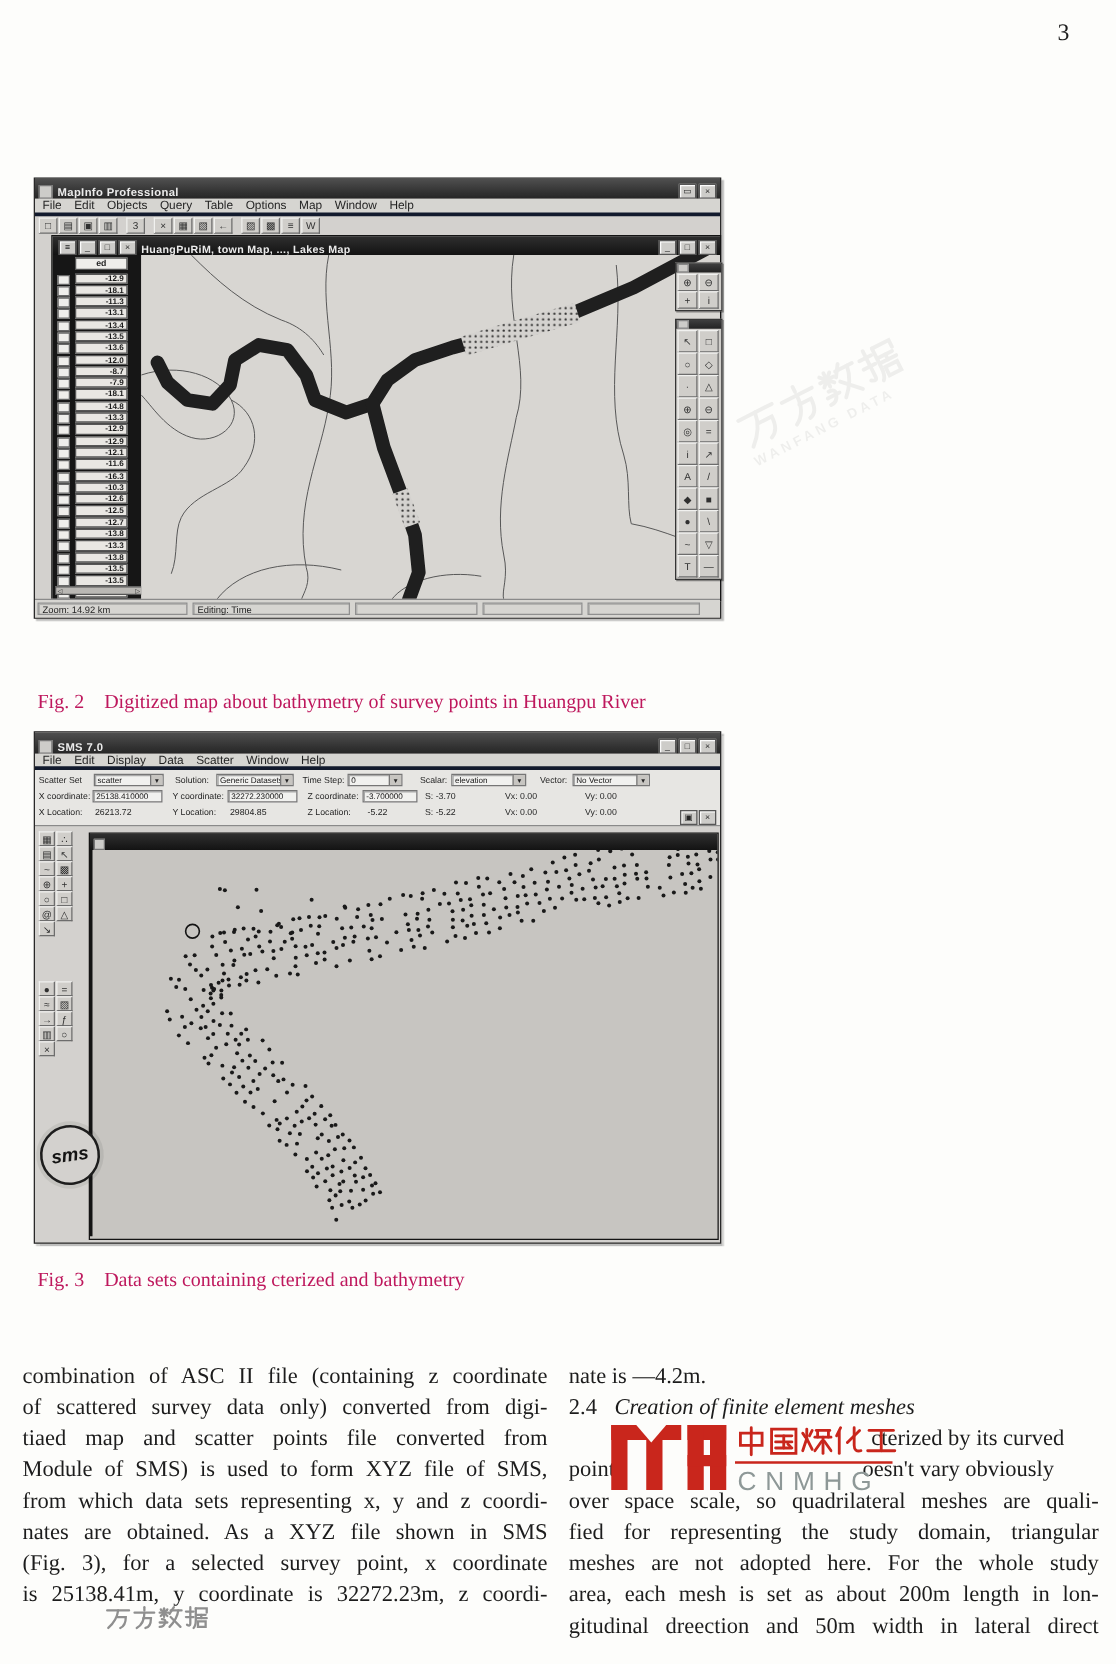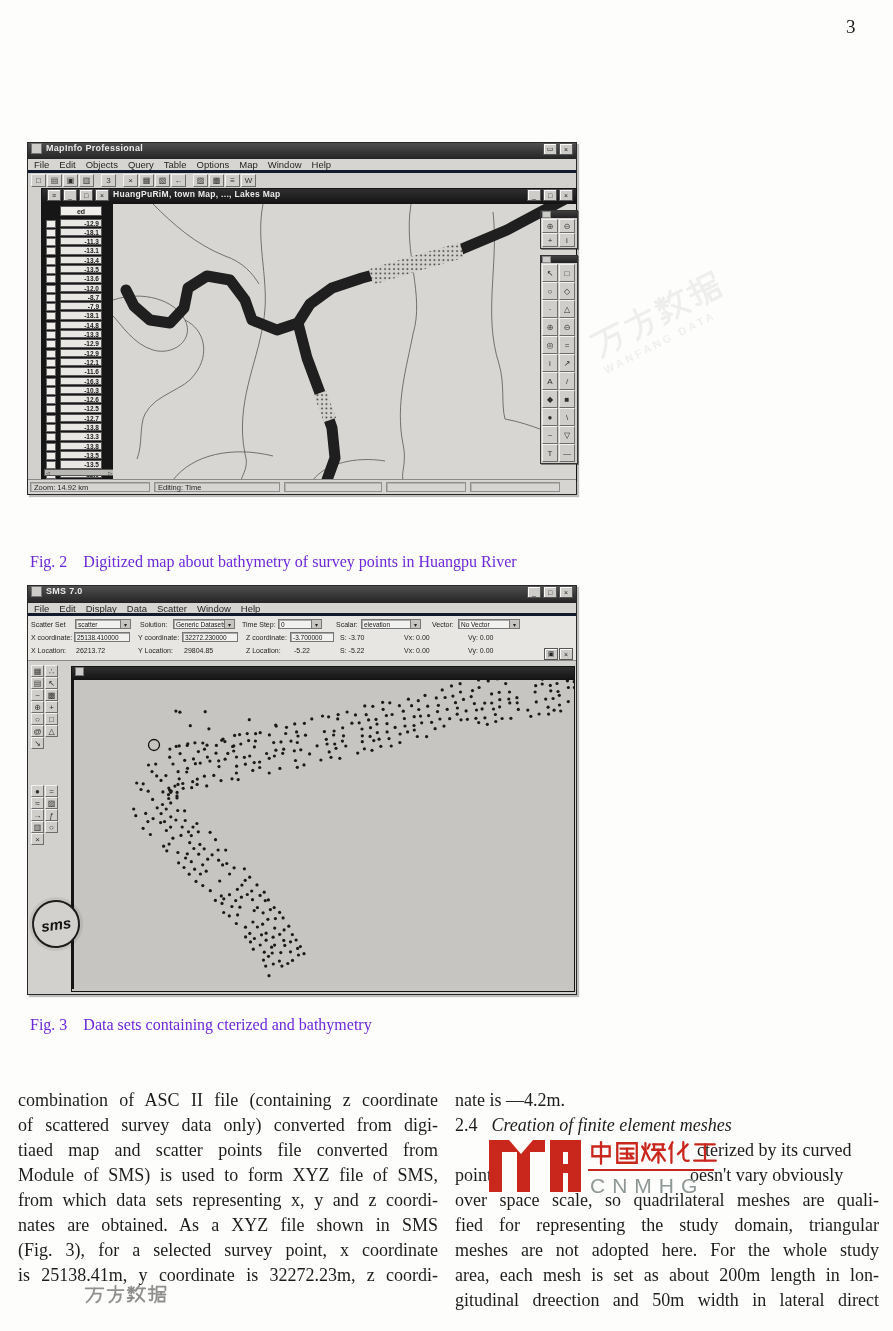--- a/index.html
+++ b/index.html
@@ -3,21 +3,21 @@
 <meta charset="utf-8">
 <style>
   html,body{margin:0;padding:0}
   body{width:893px;height:1331px;background:#fdfdfb;position:relative;overflow:hidden;
        font-family:"Liberation Serif",serif;color:#1c1c1c}
   .abs{position:absolute}
   .scan{filter:blur(.3px) contrast(.97)}
   
   .win{position:absolute;background:#d6d4d0;border:1px solid #262626;box-shadow:2px 2px 1px rgba(0,0,0,.25)}
   .tbar{position:absolute;left:0;right:0;background:linear-gradient(#4d4d4d,#222);color:#eee;
-        font:bold 9px "Liberation Sans",sans-serif;display:flex;align-items:flex-start;padding:0 3px;box-sizing:border-box}
+        font:bold 9px "Liberation Sans",sans-serif;display:flex;align-items:flex-end;padding:0 3px;box-sizing:border-box}
   .tbar .ttl{flex:1;letter-spacing:.3px;white-space:nowrap;overflow:hidden}
   .wbtn{width:12px;height:10px;background:#cfcecb;border:1px solid #555;box-shadow:inset 1px 1px 0 #fff;
         font:7px "Liberation Sans",sans-serif;display:flex;align-items:center;justify-content:center;color:#222;margin-left:2px;flex:none}
   .ticon{width:9px;height:9px;background:#cfcecb;border:1px solid #777;margin-right:4px;flex:none}
   .mbar{position:absolute;left:0;right:0;background:#d9d8d4;border-bottom:3px solid #0f172a;
         display:flex;align-items:center;padding:0 6px;box-sizing:border-box}
   .mi{font:9.5px "Liberation Sans",sans-serif;color:#1d1d1d;margin-right:10px;white-space:nowrap}
   .tstrip{position:absolute;display:flex;align-items:center}
   .tbtn{width:15px;height:13px;background:#d2d0cc;border:1px solid;border-color:#f4f4f2 #6c6c6c #6c6c6c #f4f4f2;
         display:flex;align-items:center;justify-content:center;font:8px "Liberation Sans",sans-serif;color:#2e2e2e;
@@ -43,21 +43,21 @@
   .pal{position:absolute;background:#d2d0cc;border:1px solid #333;box-shadow:1px 1px 0 rgba(0,0,0,.4)}
   .palhead{height:7px;background:linear-gradient(#3d3d3d,#1f1f1f);display:flex;align-items:center;padding:0 1px}
   .palhead span{width:7px;height:5px;background:#cfcecb;border:1px solid #888;display:block}
   .palgrid{display:flex;flex-wrap:wrap;padding:1px}
   
   .sbar{position:absolute;left:0;right:0;bottom:0;background:#d9d8d4;border-top:1px solid #8a8a8a;
         font:7.5px "Liberation Sans",sans-serif;color:#1d1d1d}
   .scell{position:absolute;top:2px;height:10px;border:1px solid #8f8f8f;box-shadow:inset 1px 1px 0 #b5b5b2;
         line-height:9px;padding:0 3px;box-sizing:border-box;white-space:nowrap}
   
-  .caption{position:absolute;font-size:16px;color:#6d28d9;white-space:nowrap}
+  .caption{position:absolute;font-size:16px;color:#be185d;white-space:nowrap}
   .caption .cl{margin-right:16px}
   .jline{text-align:justify;text-align-last:justify;height:25px;font-size:18px;line-height:25px;white-space:normal}
   .bodyline{font-size:18px;line-height:25px;white-space:nowrap}
   .col{position:absolute}
   .h24 em{font-style:italic;margin-left:14px}
   
   .cjkrow{display:flex;align-items:flex-start}
   #redwm{position:absolute;left:487px;top:1136px;width:230px;height:70px}
   #cnmhg{position:absolute;left:590px;top:1174px;font:21px "Liberation Sans",sans-serif;color:#8e9897;letter-spacing:7px}
   #wfbl{position:absolute;left:84px;top:1284px}

